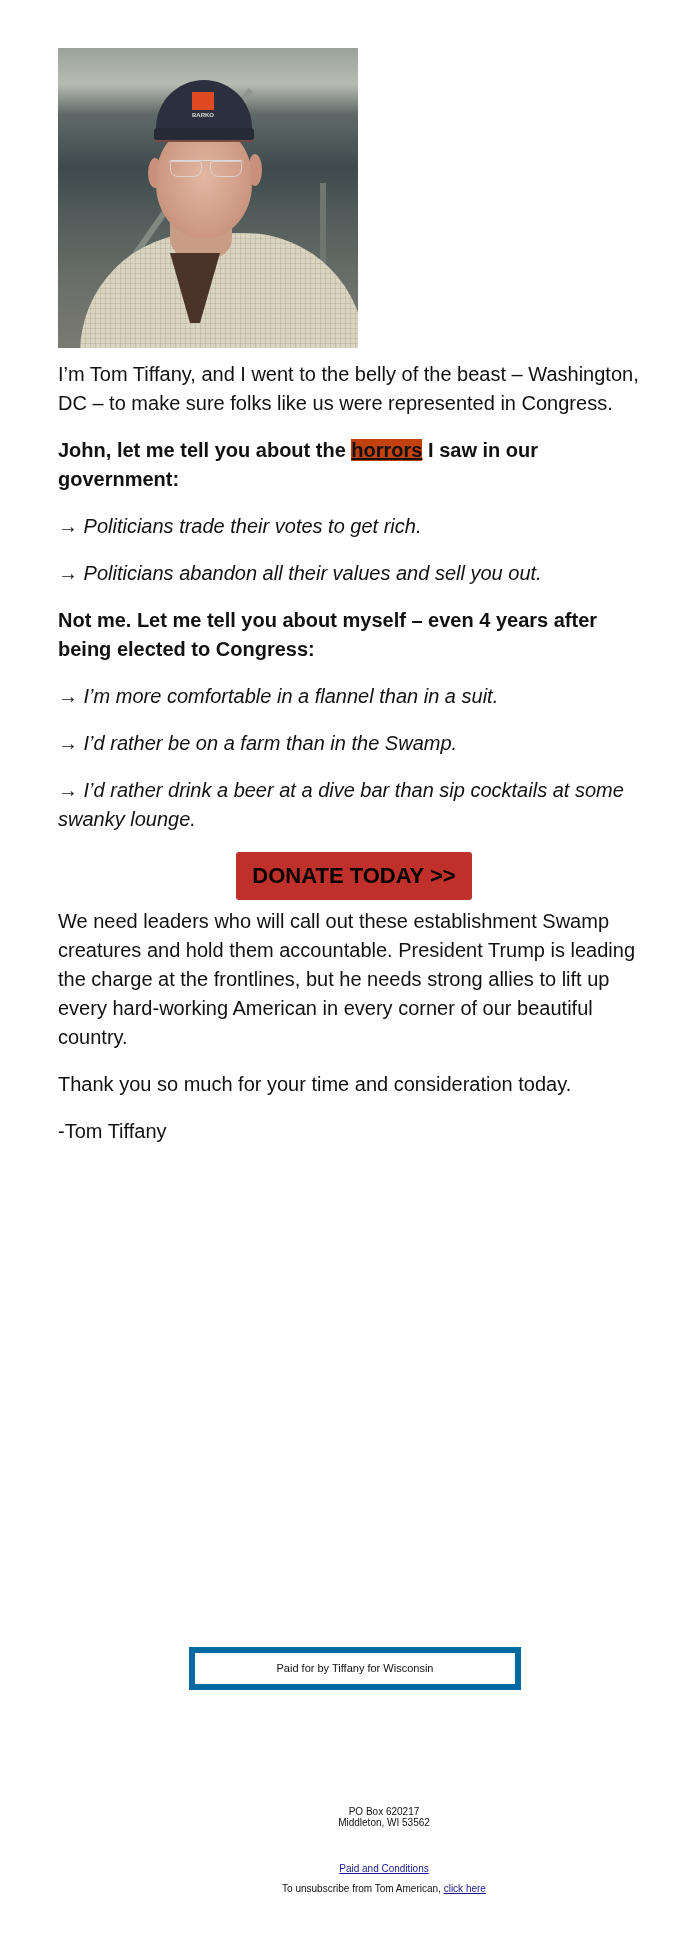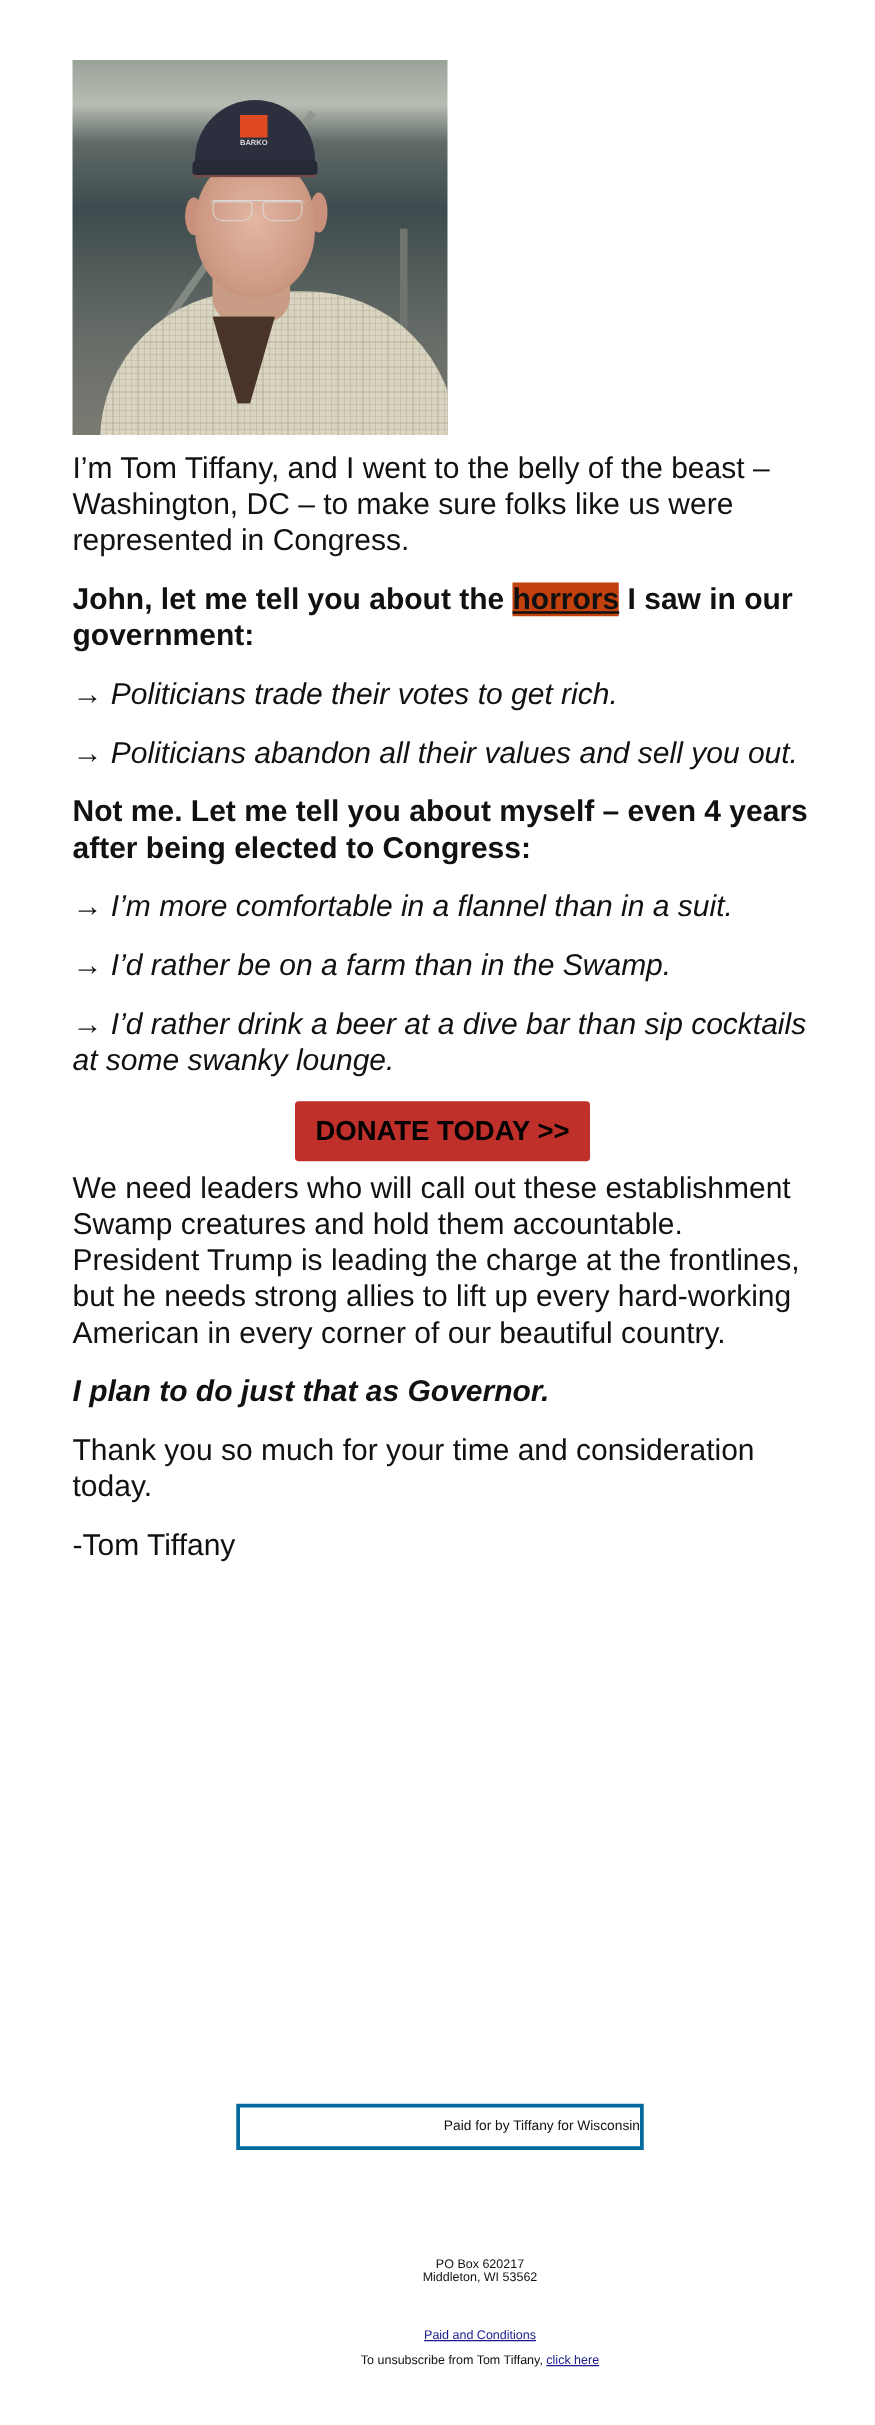--- a/index.html
+++ b/index.html
@@ -30,31 +30,31 @@
                       border: 1px solid rgba(220,220,220,.8); border-radius: 3px 3px 8px 8px; }
     .photo .glasses::before { left: 2px; } .photo .glasses::after { right: 2px; }
     .photo .cap { position: absolute; left: 98px; top: 32px; width: 96px; height: 58px;
                   background: #2c2f3d; border-radius: 50px 50px 6px 6px; }
     .photo .cap-brim { position: absolute; left: 96px; top: 80px; width: 100px; height: 12px;
                        background: #262936; border-bottom: 2px solid #7b4a45; border-radius: 4px; }
     .photo .cap-logo { position: absolute; left: 134px; top: 44px; width: 22px; height: 18px; background: #e04a22; }
     .photo .cap-text { position: absolute; left: 128px; top: 64px; width: 34px; font-size: 6px; color: #ddd;
                        font-family: "Liberation Sans", sans-serif; font-weight: bold; text-align: center; }
 
-    p { margin: 0 0 18px 0; font-size: 24px; line-height: 29px; }
+    p { margin: 0 0 18px 0; font-size: 20px; line-height: 29px; }
     .p-intro { margin-top: 12px; }
     .bold { font-weight: bold; }
     .ital { font-style: italic; }
     .hl { background: #c2410c; text-decoration: underline; }
     .cta-link { color: #0a0ab2; font-weight: bold; text-decoration: underline; margin-bottom: 9px; }
     .donate-wrap { text-align: center; margin: 0 0 7px 0; height: 48px; }
     .donate-btn { display: inline-block; width: 236px; height: 48px; line-height: 48px; background: #c0302a;
                   color: #000000; font-weight: bold; font-size: 22px; border-radius: 3px; text-decoration: none; }
-    .footer-box { position: absolute; left: 189px; top: 1683px; width: 320px; height: 31px;
-                  border: 3px solid #0369a1; font-size: 11px; line-height: 31px; text-align: right; color: #111; }
+    .footer-box { position: absolute; left: 189px; top: 1647px; width: 320px; height: 31px;
+                  border: 6px solid #0369a1; font-size: 11px; line-height: 31px; text-align: center; color: #111; }
     .footer { position: absolute; left: 0; width: 700px; text-align: center; font-size: 10px; color: #111; padding-left: 34px; }
     .addr { top: 1806px; line-height: 11px; }
     .flink { color: #1a1a8c; text-decoration: underline; }
     .privacy { top: 1952px; line-height: 12px; }
     .terms { top: 1863px; line-height: 12px; }
     .unsub { top: 1883px; line-height: 12px; }
   </style>
 </head>
 <body>
 
@@ -87,32 +87,31 @@
   <p class="ital"><span style="font-style:normal">→</span><span> I’m more comfortable in a flannel than in a suit.</span></p>
   <p class="ital"><span style="font-style:normal">→</span><span> I’d rather be on a farm than in the Swamp.</span></p>
   <p class="ital"><span style="font-style:normal">→</span><span> I’d rather drink a beer at a dive bar than sip cocktails at some swanky lounge.</span></p>
 
 
   <div class="donate-wrap">
     <a class="donate-btn">DONATE TODAY &gt;&gt;</a>
   </div>
 
   <p>We need leaders who will call out these establishment Swamp creatures and hold them accountable. President Trump is leading the charge at the frontlines, but he needs strong allies to lift up every hard-working American in every corner of our beautiful country.</p>
-  <p class="bold ital">I plan to do just that as Governor.</p>
   <p>Thank you so much for your time and consideration today.</p>
   <p>-Tom Tiffany</p>
 </div>
 
 <div class="footer-box">Paid for by Tiffany for Wisconsin</div>
 
 <div class="footer addr">
   <div>PO Box 620217</div>
   <div>Middleton, WI 53562</div>
 </div>
 <div class="footer privacy">
   <a class="flink">Privacy Policy</a>
 </div>
 <div class="footer terms">
   <a class="flink">Paid and Conditions</a>
 </div>
 <div class="footer unsub">
-  <span>To unsubscribe from Tom Tiffany, </span><a class="flink">click here</a>
+  <span>To unsubscribe from Tom American, </span><a class="flink">click here</a>
 </div>
 
 </body></html>

